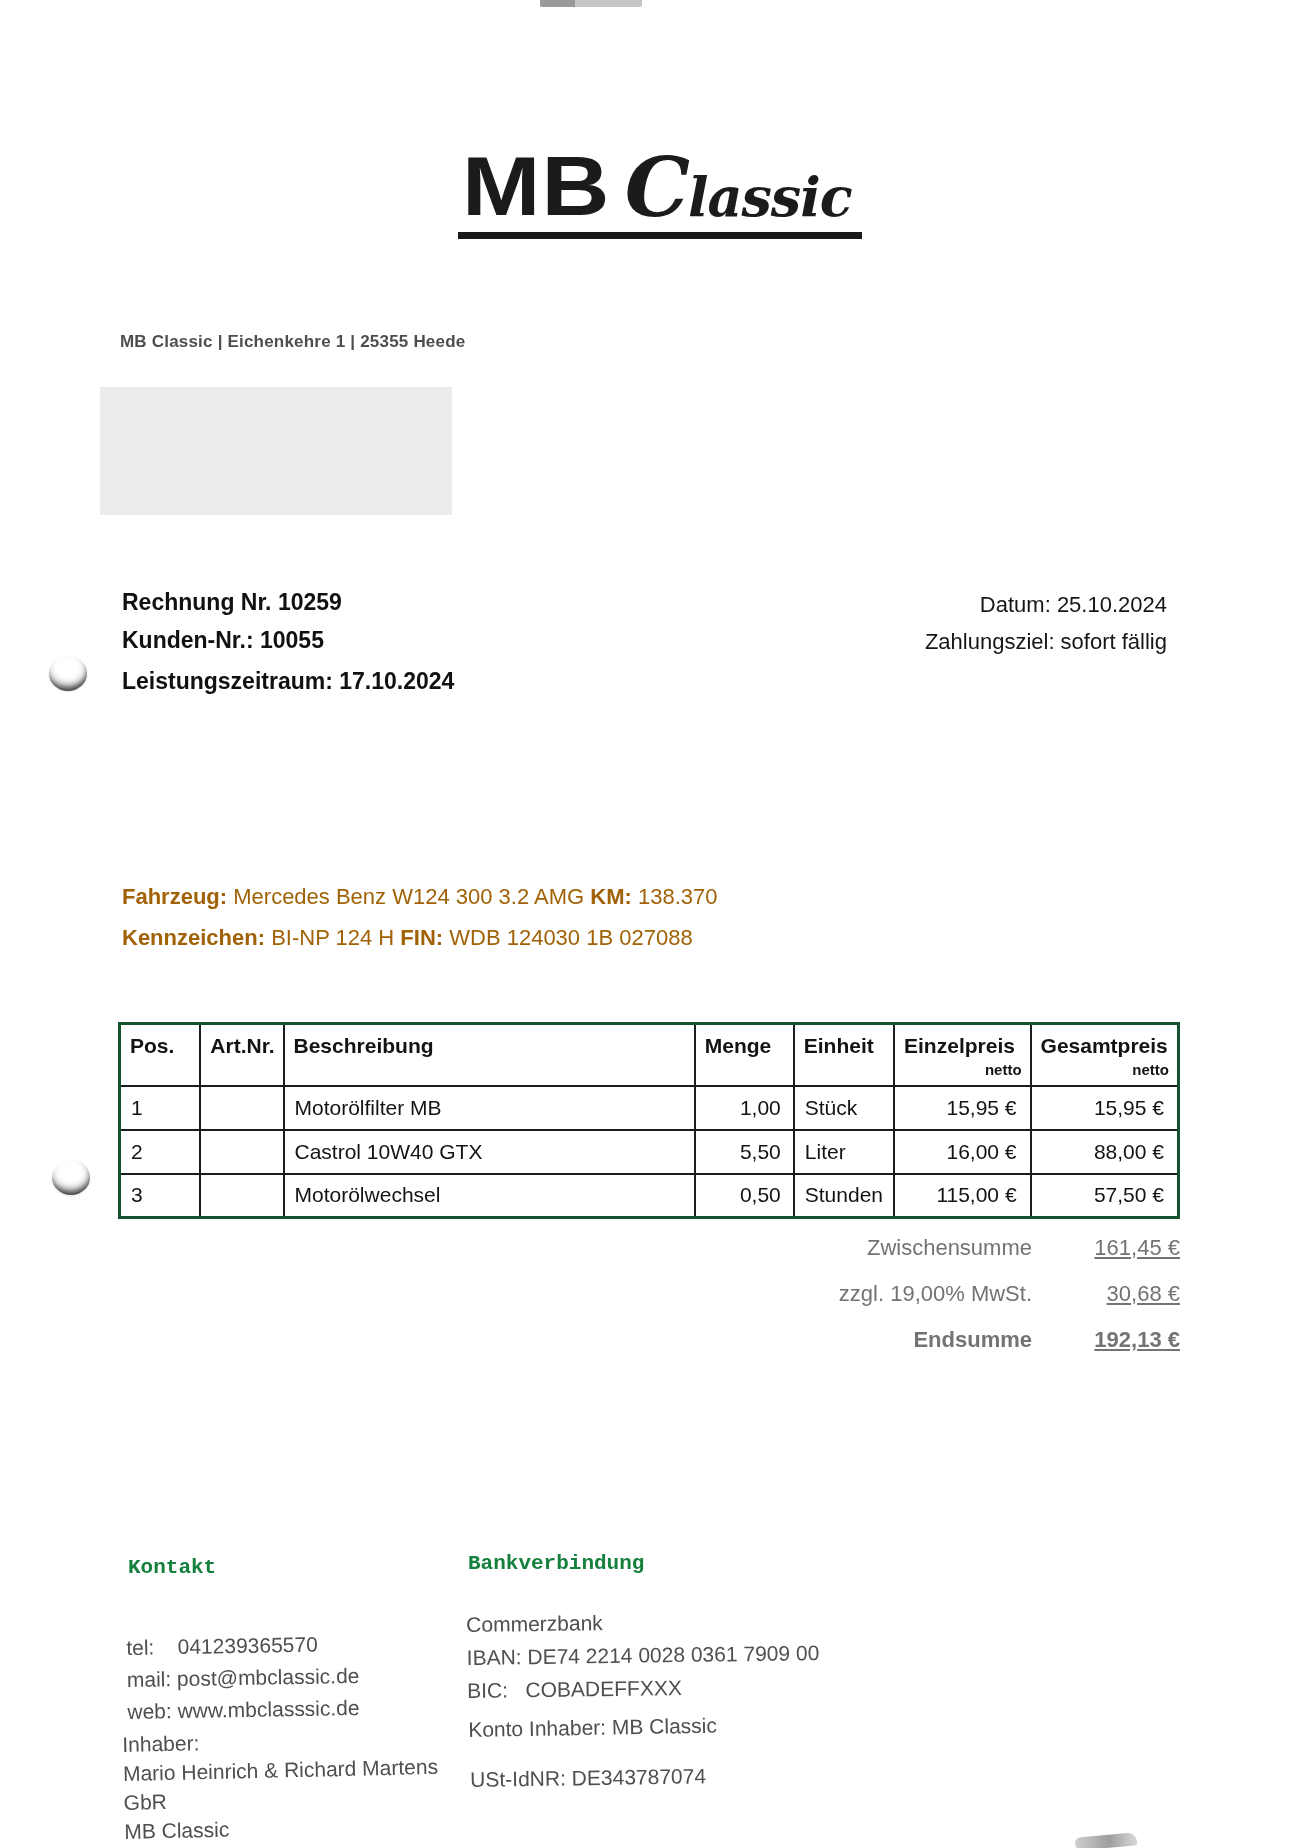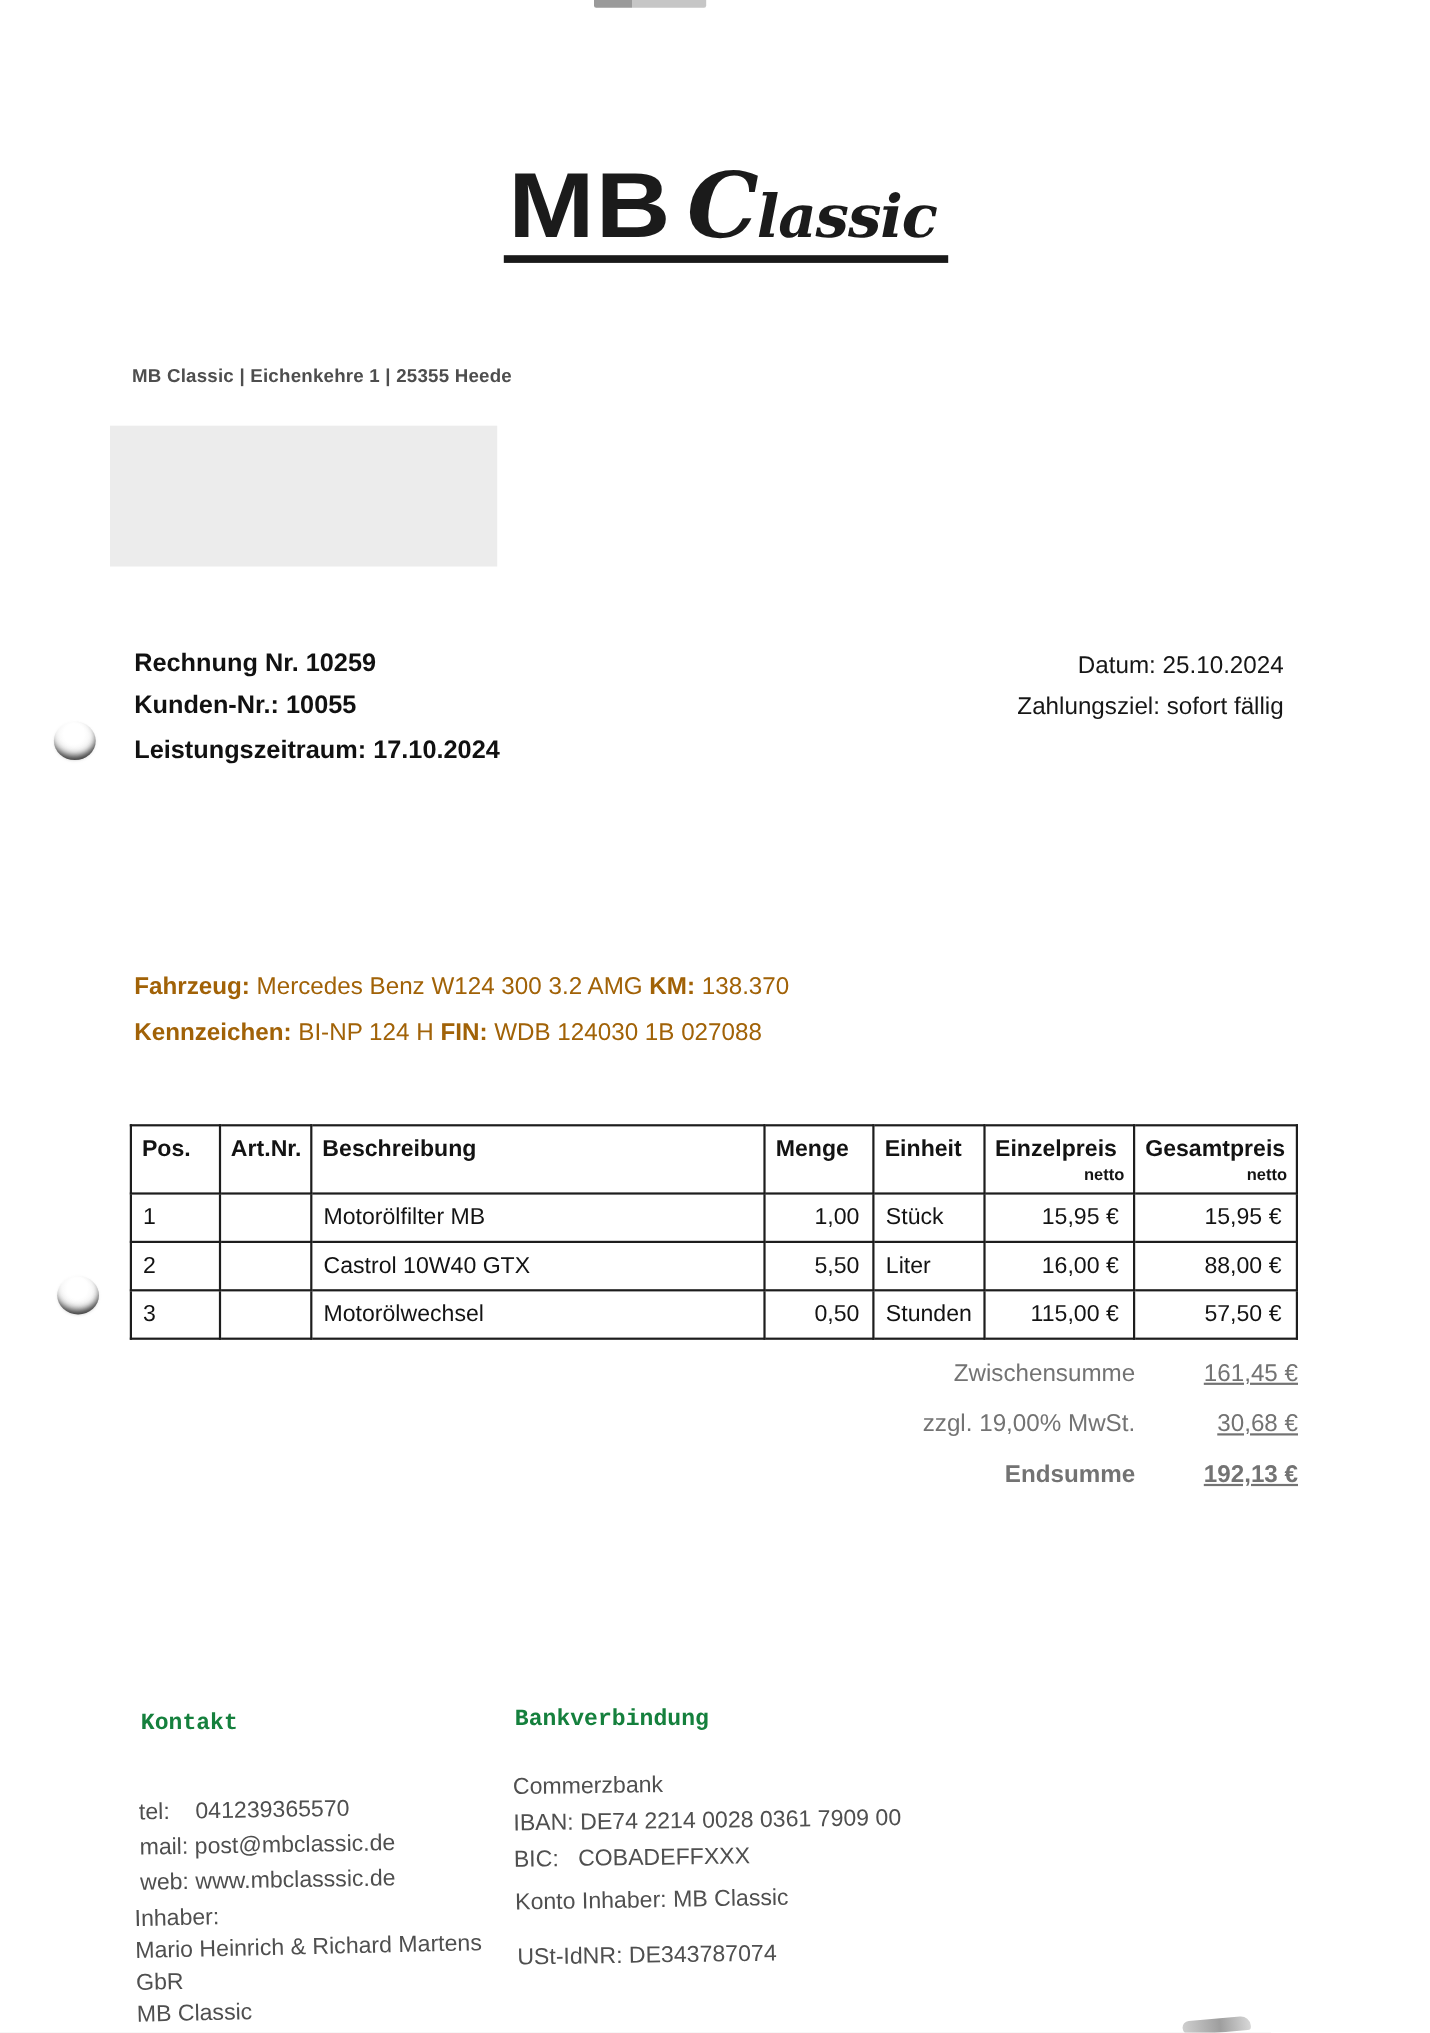--- a/index.html
+++ b/index.html
@@ -62,21 +62,21 @@
   .meta-right { position:absolute; right:133px; top:586px; font-size:22px; line-height:37px; text-align:right; color:#161616; }
   .service-period { position:absolute; left:122px; top:668px; font-size:23px; font-weight:bold; color:#111; }
 
   .vehicle { position:absolute; left:122px; top:876px; font-size:22px; line-height:41px; color:#a16207; }
   .vehicle b { font-weight:bold; }
 
   
   .items {
     position:absolute; left:118px; top:1022px; width:1062px;
     border-collapse:collapse; font-size:21px; color:#131313;
-    border:1px solid #14532d;
+    border:3px solid #14532d;
   }
   .items th, .items td { border:2px solid #1d1d1d; }
   .items th {
     text-align:left; vertical-align:top; font-size:21px;
     padding:9px 8px 4px 9px; height:62px; font-weight:bold;
   }
   .items th .netto { display:block; text-align:right; font-size:15px; margin-top:3px; }
   .items td { padding:8px 10px; height:44px; vertical-align:middle; }
   .items td.num   { text-align:right; padding-right:12px; }
   .items td.price { text-align:right; padding-right:13px; }

